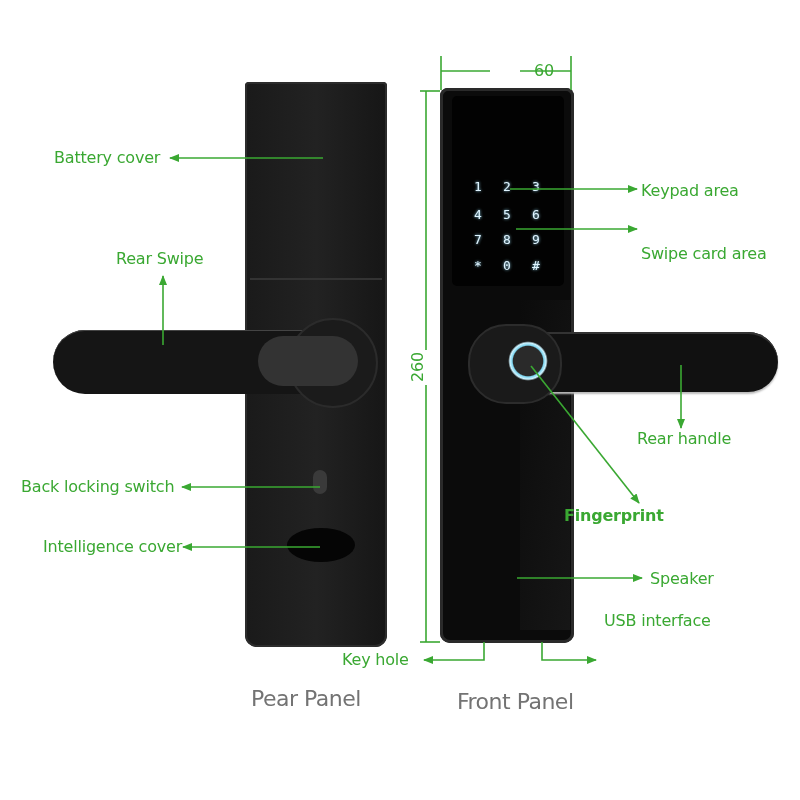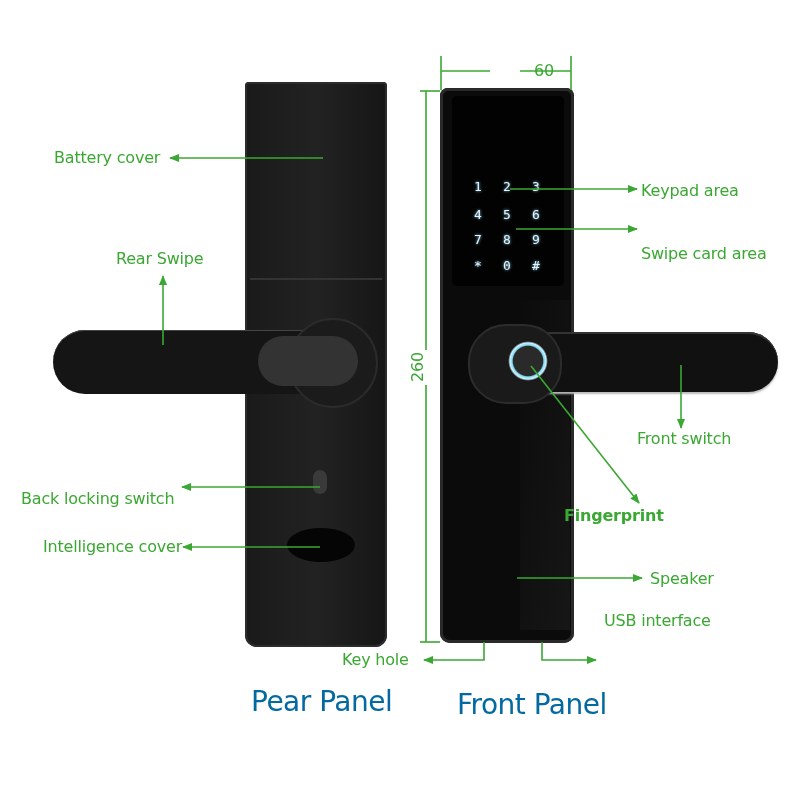--- a/index.html
+++ b/index.html
@@ -1,19 +1,19 @@
 <!DOCTYPE html>
 <html><head>
 <meta charset="utf-8">
 <style>
   html,body{margin:0;padding:0;background:#fff;}
   body{width:800px;height:800px;position:relative;overflow:hidden;font-family:"DejaVu Sans",sans-serif;}
   .abs{position:absolute;}
   .lbl{position:absolute;color:#3aa832;font-size:16px;white-space:nowrap;line-height:1;letter-spacing:-0.2px;}
-  .title{position:absolute;color:#0369a1;font-size:28px;white-space:nowrap;line-height:1;letter-spacing:-0.5px;}
+  .title{position:absolute;color:#737373;font-size:22px;white-space:nowrap;line-height:1;letter-spacing:-0.5px;}
   .key{position:absolute;color:#dff4ff;font-family:"DejaVu Sans Mono",monospace;font-size:13px;text-shadow:0 0 3px #9fe3ff;line-height:1;}
   svg.overlay{position:absolute;left:0;top:0;}
 </style>
 </head>
 <body>
 
 <div class="abs" style="left:245px;top:82px;width:142px;height:565px;background:linear-gradient(90deg,#1a1a1a,#222 50%,#161616);border-radius:4px 4px 12px 12px;box-shadow:inset 0 0 0 2px #2c2c2c;"></div>
 <div class="abs" style="left:250px;top:278px;width:132px;height:2px;background:#333;"></div>
 <div class="abs" style="left:53px;top:330px;width:300px;height:64px;background:#151515;border-radius:32px;box-shadow:inset 0 1px 0 #444;"></div>
 <div class="abs" style="left:288px;top:318px;width:86px;height:86px;background:#1b1b1b;border-radius:50%;border:2px solid #2b2b2b;"></div>
@@ -75,25 +75,25 @@
     <polyline points="484,642 484,660 424,660" marker-end="url(#ah)"></polyline>
     <polyline points="542,642 542,660 596,660" marker-end="url(#ah)"></polyline>
   </g>
 </svg>
 
 <span class="lbl" style="left:494px;top:63px;margin-left:40px;">60</span>
 <span class="lbl" style="left:410px;top:359px;transform:rotate(-90deg);transform-origin:left top;top:382px;">260</span>
 
 <span class="lbl" style="left:54px;top:150px;">Battery cover</span>
 <span class="lbl" style="left:116px;top:251px;">Rear Swipe</span>
-<span class="lbl" style="left:21px;top:479px;margin-top:12px;">Back locking switch</span>
+<span class="lbl" style="left:21px;top:479px;">Back locking switch</span>
 <span class="lbl" style="left:35px;top:539px;margin-left:8px;">Intelligence cover</span>
 
 <span class="lbl" style="left:641px;top:183px;">Keypad area</span>
 <span class="lbl" style="left:641px;top:222px;margin-top:24px;">Swipe card area</span>
-<span class="lbl" style="left:637px;top:431px;">Front switch</span>
+<span class="lbl" style="left:637px;top:431px;">Rear handle</span>
 <span class="lbl" style="left:564px;top:508px;font-weight:bold;">Fingerprint</span>
 <span class="lbl" style="left:650px;top:571px;">Speaker</span>
 <span class="lbl" style="left:342px;top:652px;">Key hole</span>
 <span class="lbl" style="left:604px;top:613px;">USB interface</span>
 
 <span class="title" style="left:251px;top:688px;">Pear Panel</span>
 <span class="title" style="left:457px;top:691px;">Front Panel</span>
 
 </body></html>

